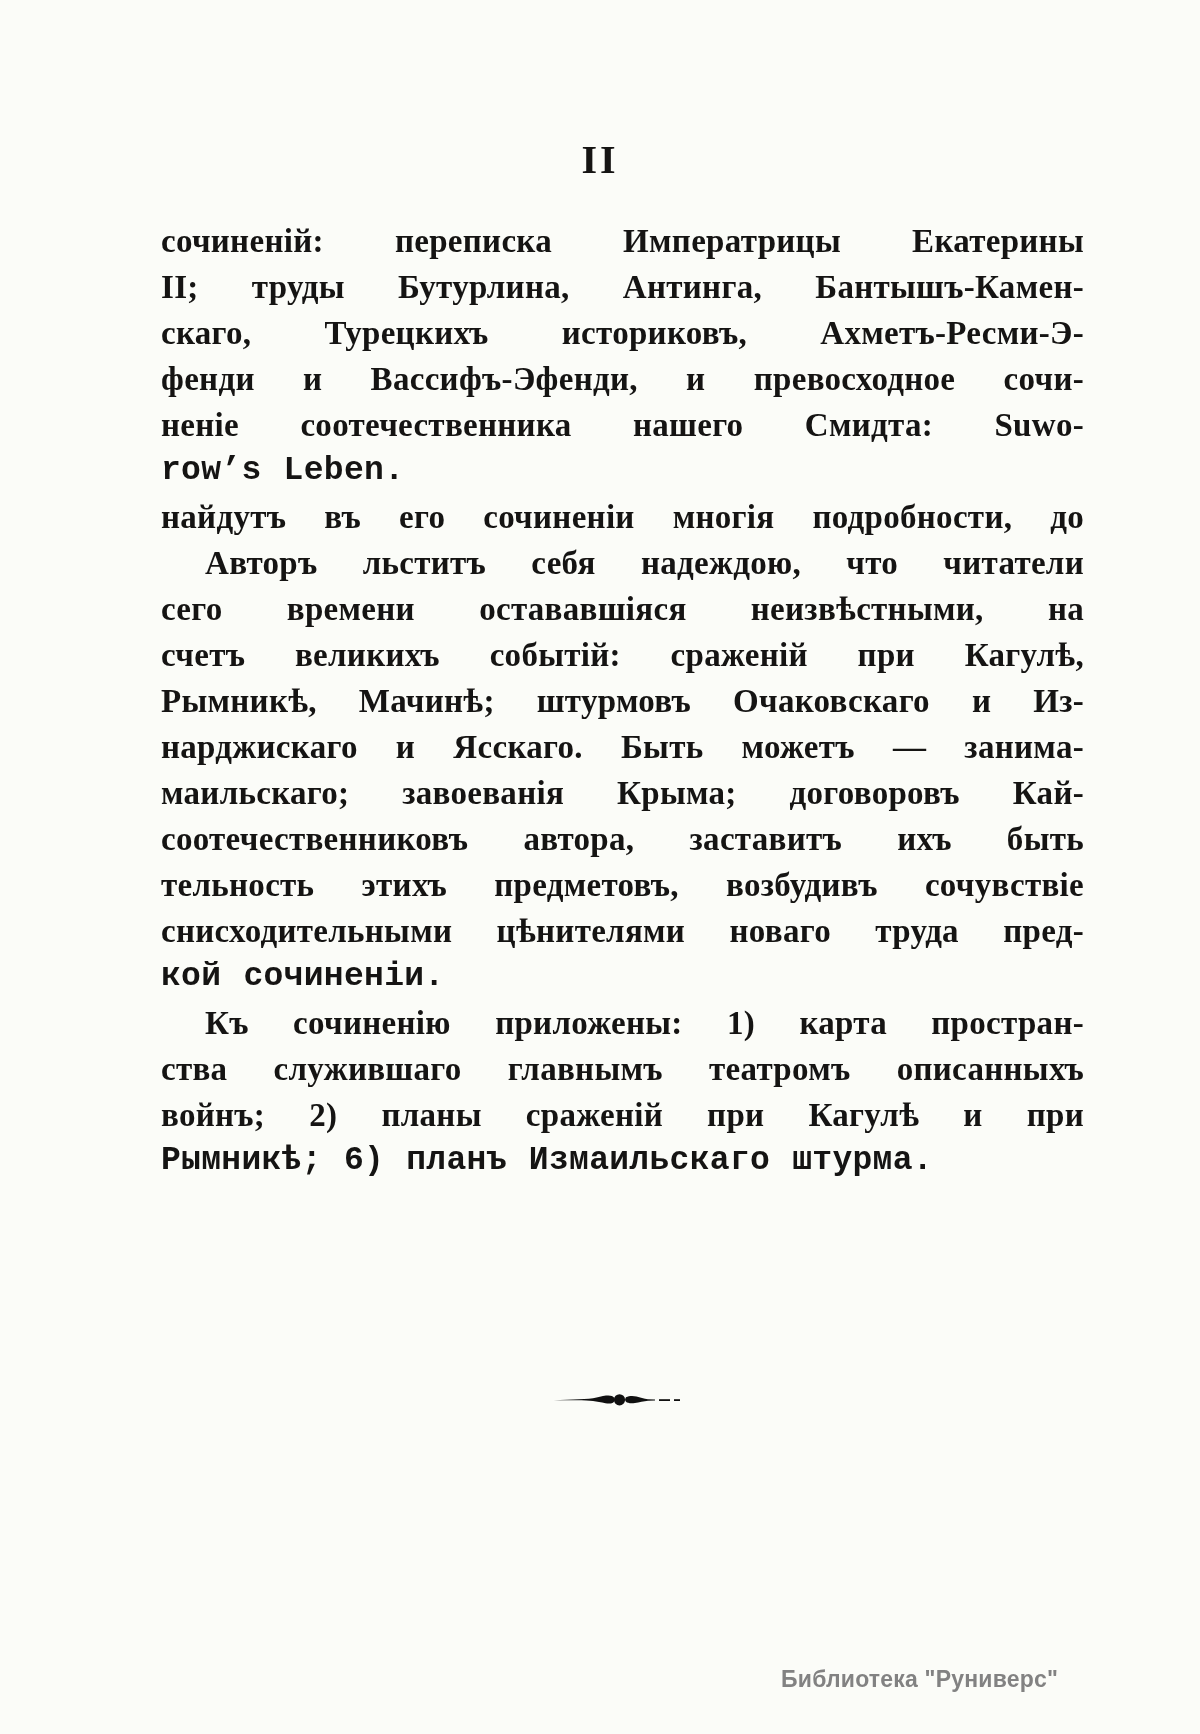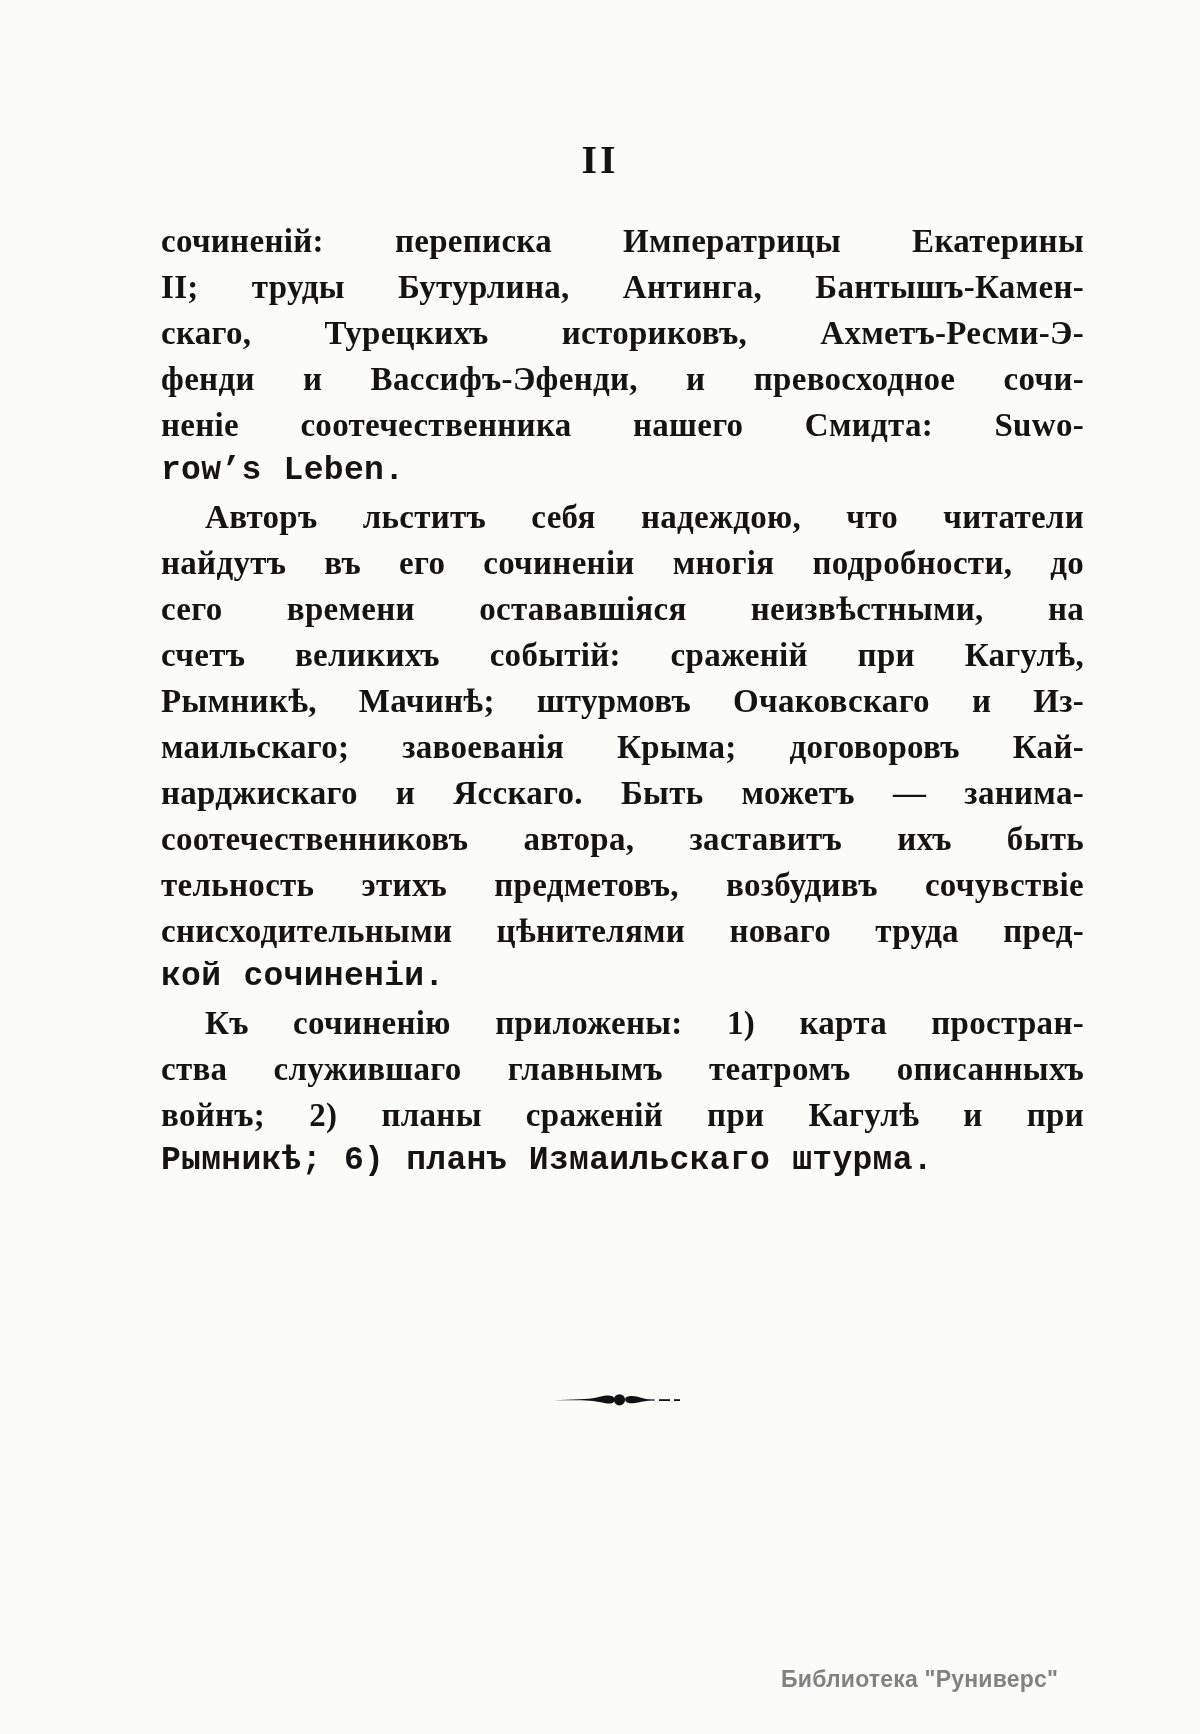--- a/index.html
+++ b/index.html
@@ -63,27 +63,27 @@
 
   <div class="page-number">II</div>
 
   <div class="text-block">
       <div class="line">сочиненій: переписка Императрицы Екатерины</div>
       <div class="line">II; труды Бутурлина, Антинга, Бантышъ-Камен-</div>
       <div class="line">скаго, Турецкихъ историковъ, Ахметъ-Ресми-Э-</div>
       <div class="line">фенди и Вассифъ-Эфенди, и превосходное сочи-</div>
       <div class="line">неніе соотечественника нашего Смидта: Suwo-</div>
       <div class="line last">row’s Leben.</div>
+      <div class="line">найдутъ въ его сочиненіи многія подробности, до</div>
       <div class="line indent">Авторъ льститъ себя надеждою, что читатели</div>
-      <div class="line">найдутъ въ его сочиненіи многія подробности, до</div>
       <div class="line">сего времени остававшіяся неизвѣстными, на</div>
       <div class="line">счетъ великихъ событій: сраженій при Кагулѣ,</div>
       <div class="line">Рымникѣ, Мачинѣ; штурмовъ Очаковскаго и Из-</div>
+      <div class="line">нарджискаго и Ясскаго. Быть можетъ — занима-</div>
       <div class="line">маильскаго; завоеванія Крыма; договоровъ Кай-</div>
-      <div class="line">нарджискаго и Ясскаго. Быть можетъ — занима-</div>
       <div class="line">соотечественниковъ автора, заставитъ ихъ быть</div>
       <div class="line">тельность этихъ предметовъ, возбудивъ сочувствіе</div>
       <div class="line">снисходительными цѣнителями новаго труда пред-</div>
       <div class="line last">кой сочиненіи.</div>
       <div class="line indent">Къ сочиненію приложены: 1) карта простран-</div>
       <div class="line">ства служившаго главнымъ театромъ описанныхъ</div>
       <div class="line">войнъ; 2) планы сраженій при Кагулѣ и при</div>
       <div class="line last">Рымникѣ; 6) планъ Измаильскаго штурма.</div>
     </div>
 

